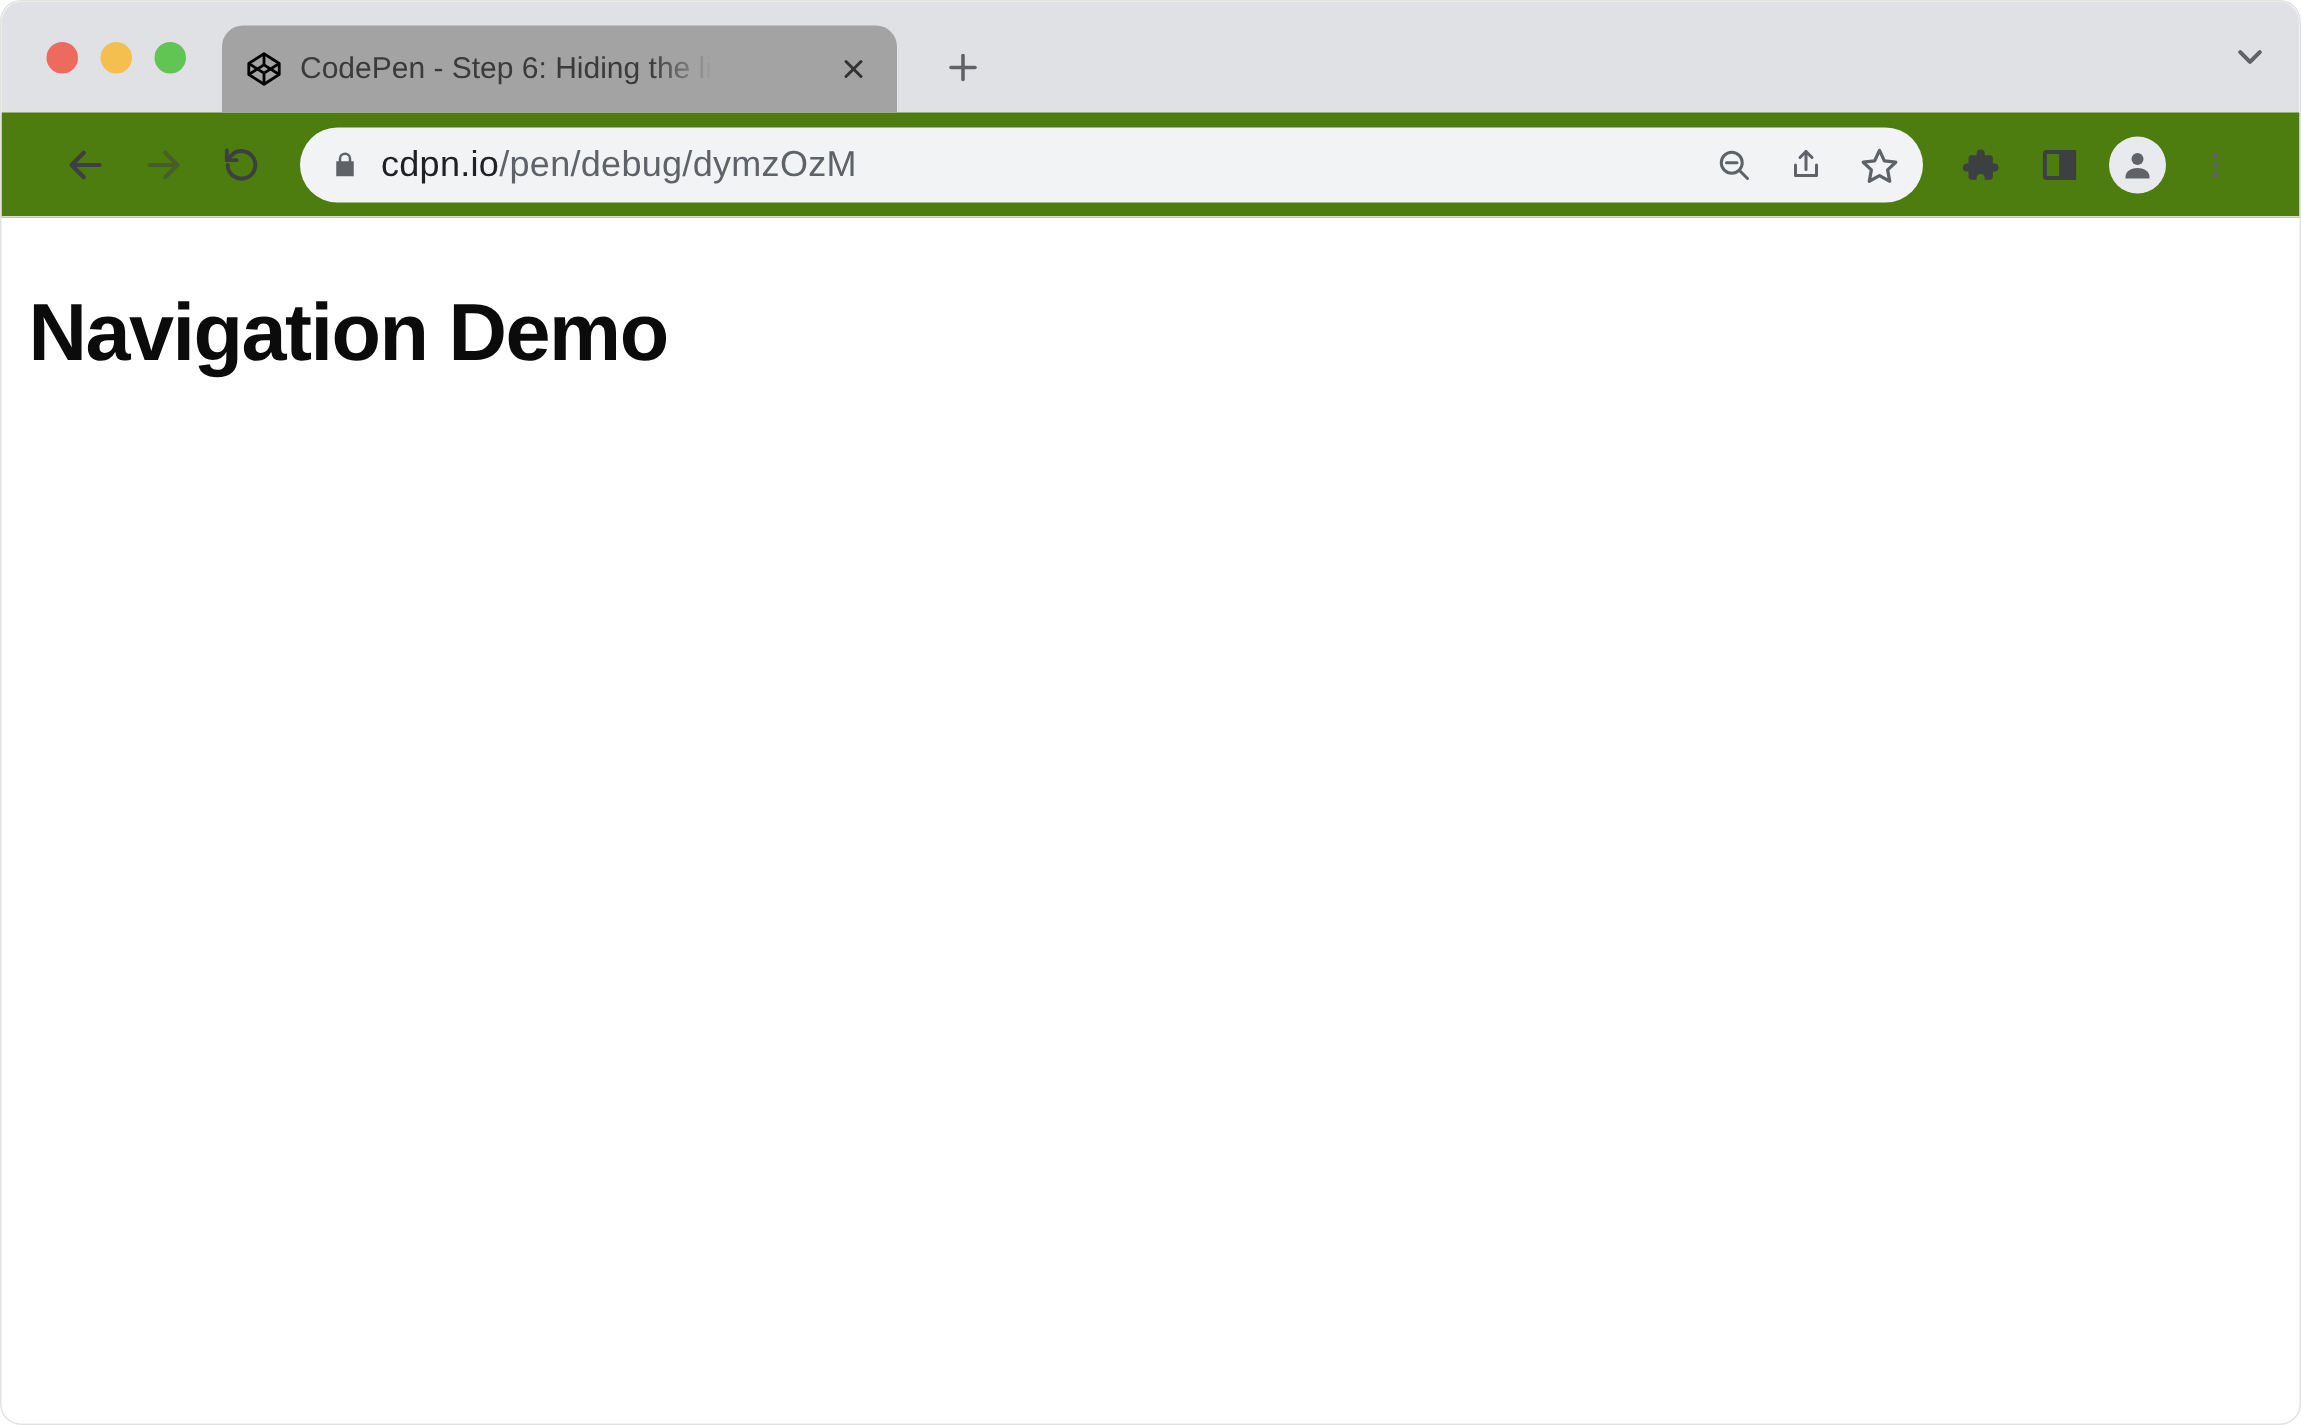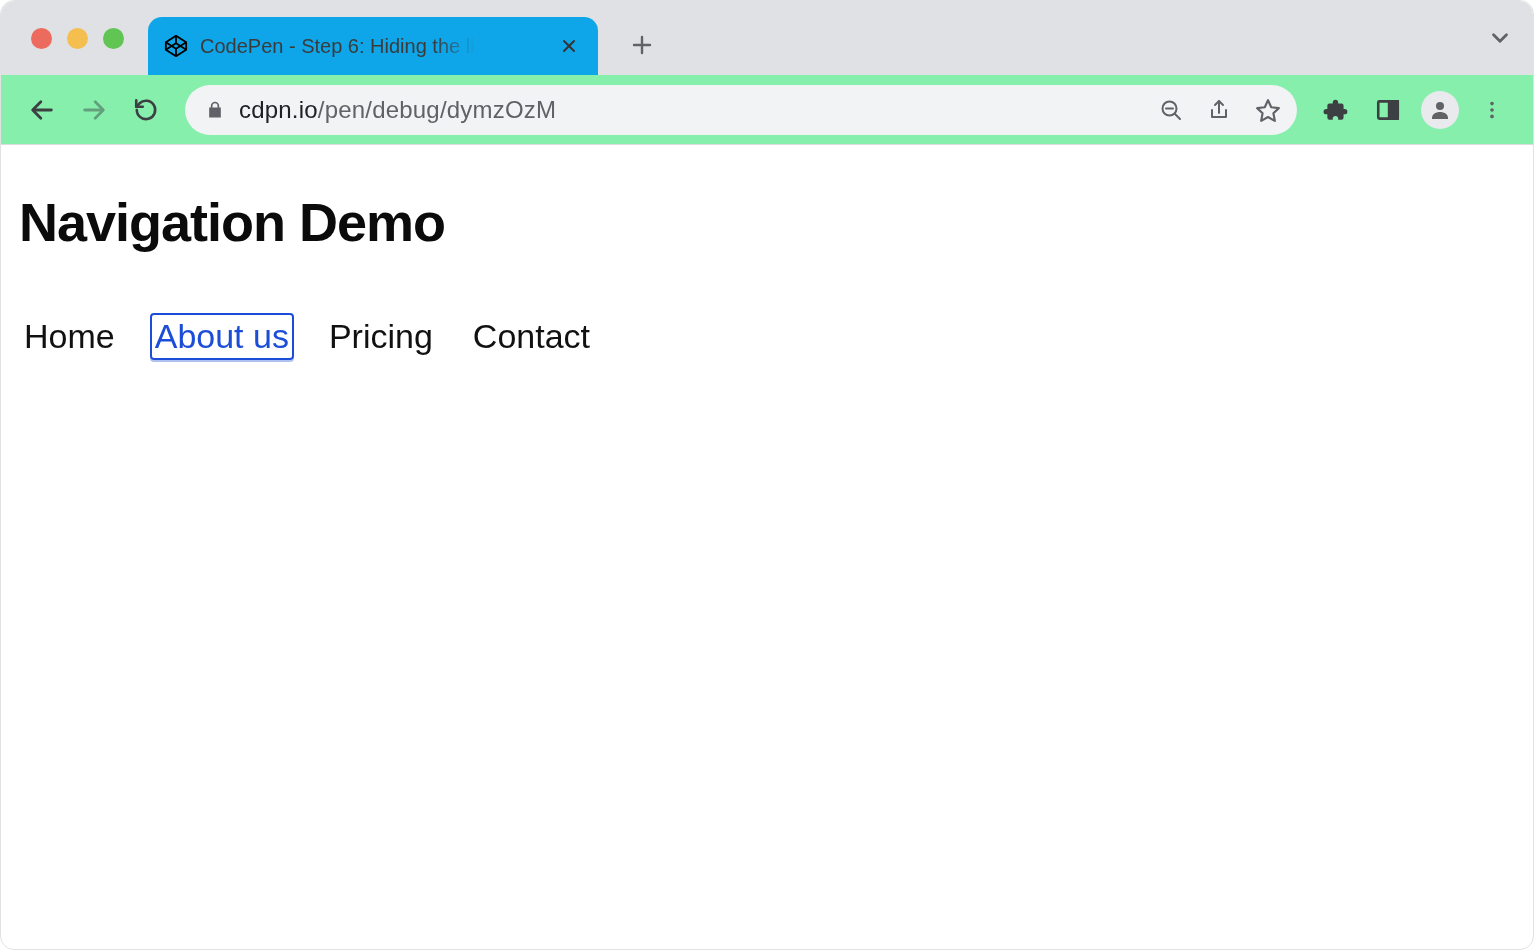--- a/index.html
+++ b/index.html
@@ -10,21 +10,21 @@
     .chrome { background: #dfe1e5; border-radius: 14px 14px 0 0; }
     .tabstrip { display: flex; align-items: flex-end; height: 74px; position: relative; }
     .traffic-lights { display: flex; gap: 15px; align-items: center; padding-left: 30px; height: 100%; }
     .tl { width: 21px; height: 21px; border-radius: 50%; }
     .tl.red { background: #ed6a5e; }
     .tl.yellow { background: #f5bf4f; }
     .tl.green { background: #61c554; }
 
     .tab {
       display: flex; align-items: center; gap: 12px;
-      background: #0ea5e9;
+      background: #a3a3a3;
       height: 58px;
       margin-left: 24px;
       border-radius: 14px 14px 0 0;
       padding: 0 18px 0 16px;
       min-width: 450px;
       position: relative;
     }
     .tab .favicon { width: 24px; height: 24px; flex: 0 0 auto; }
     .tab .tab-title {
       font-size: 20px; color: #3b3b3b;
@@ -44,24 +44,24 @@
       display: flex; align-items: center; justify-content: center;
       color: #555; cursor: pointer; border-radius: 6px;
     }
     .tabdrop {
       position: absolute; right: 20px; top: 0; height: 100%;
       display: flex; align-items: center;
       color: #555; cursor: pointer;
     }
 
     .toolbar {
-      background: #86efac;
+      background: #4d7c0f;
       display: flex; align-items: center;
       height: 70px;
-      padding: 0 18px;
+      padding: 0 33px;
       gap: 6px;
       border-bottom: 1px solid #dcdcdc;
     }
     .icon-btn {
       width: 46px; height: 46px;
       display: flex; align-items: center; justify-content: center;
       color: #5f6368; border-radius: 50%; cursor: pointer;
     }
     .icon-btn.disabled { opacity: .45; cursor: default; }
     .omnibox {
@@ -232,19 +232,13 @@
         <circle cx="12" cy="5" r="2"></circle>
           <circle cx="12" cy="12" r="2"></circle>
           <circle cx="12" cy="19" r="2"></circle>
       </svg>
     </div>
   </div>
 </div>
 
 <div class="page">
   <h1>Navigation Demo</h1>
-  <nav class="nav">
-    <a>Home</a>
-    <a class="active">About us</a>
-    <a>Pricing</a>
-    <a>Contact</a>
-  </nav>
 </div>
 
 </body></html>

